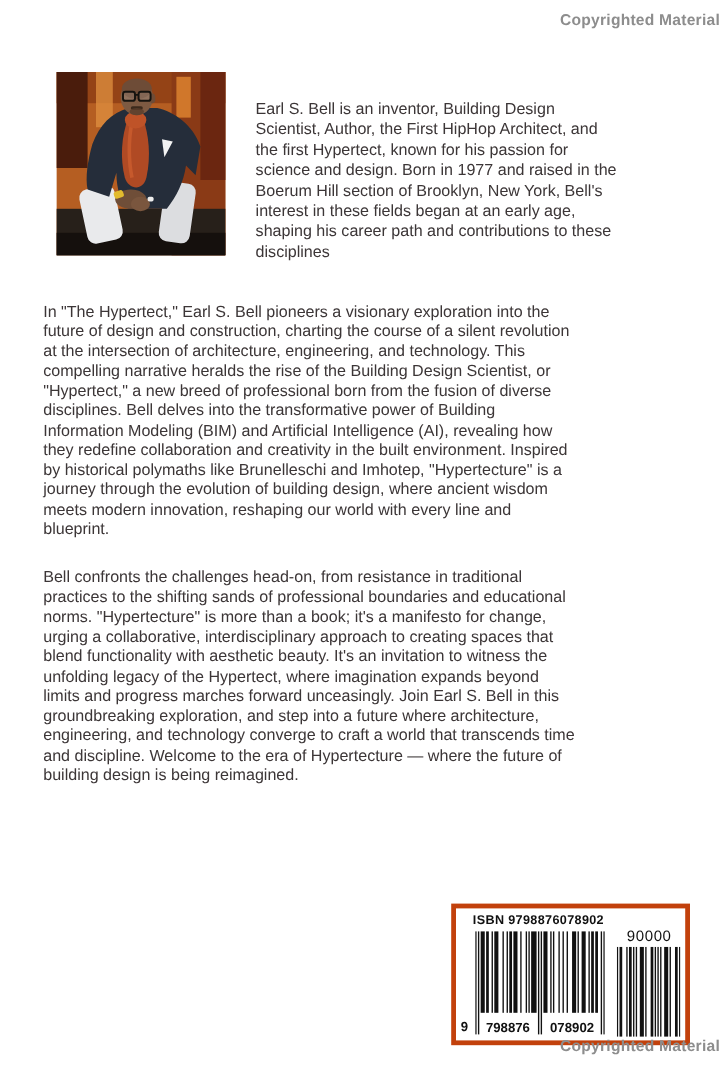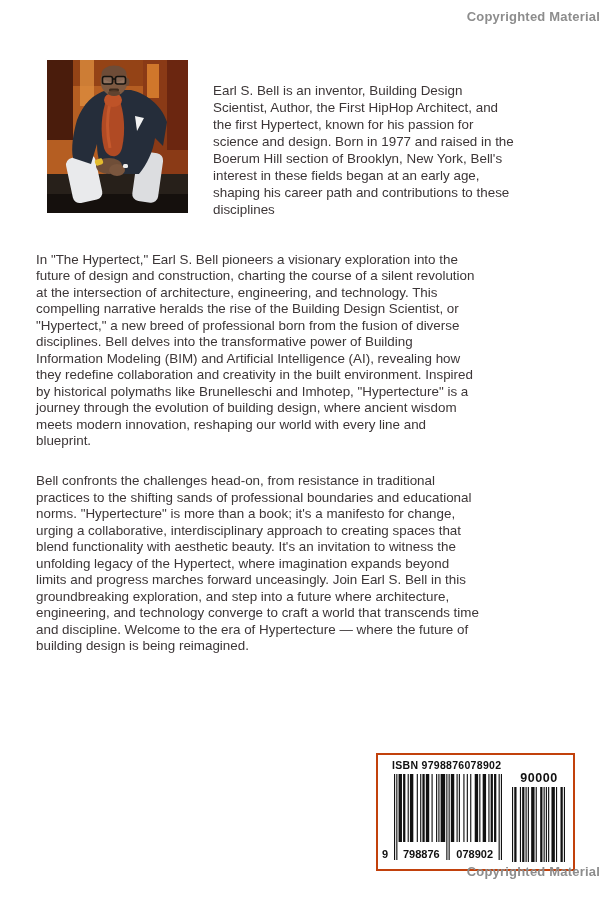--- a/index.html
+++ b/index.html
@@ -21,34 +21,34 @@
     font-size:13.4px;line-height:17px;color:#3c3637;white-space:pre-line;margin-top:26px;
   }
   .description{
     position:absolute;left:36px;top:252px;width:534px;
     font-size:13.4px;line-height:16.45px;color:#3c3637;
   }
   .description p{margin:0;white-space:pre-line;}
   .description p + p{margin-top:24px;}
   .barcode-box{
     position:absolute;left:376px;top:753px;width:199px;height:118px;
-    background:#ffffff;border:2px solid #c2410c;box-sizing:border-box;
+    background:#ffffff;border:4px solid #c2410c;box-sizing:border-box;
   }
   .isbn-label{
     position:absolute;left:14px;top:4px;
     font-size:10.5px;font-weight:700;color:#111;letter-spacing:.3px;
   }
   .ean-left-digit{
     position:absolute;left:4px;top:93px;
     font-size:11px;font-weight:700;color:#111;
   }
   .main-barcode{position:absolute;left:16px;top:19px;width:119px;height:90px;}
   .supp-label{
     position:absolute;left:132px;top:16px;width:58px;text-align:center;
-    font-size:12.5px;font-weight:700;color:#111;letter-spacing:.5px;
+    font-size:12.5px;font-weight:400;color:#111;letter-spacing:.5px;
   }
   .supp-barcode{position:absolute;left:134px;top:32px;width:53px;height:75px;}
 </style>
 </head>
 <body>
 
 <div class="copyright top">Copyrighted Material</div>
 
 <svg class="author-photo" viewBox="0 0 141 153" xmlns="http://www.w3.org/2000/svg" role="img">
   <rect x="0" y="0" width="141" height="153" fill="#b55e22"></rect>

